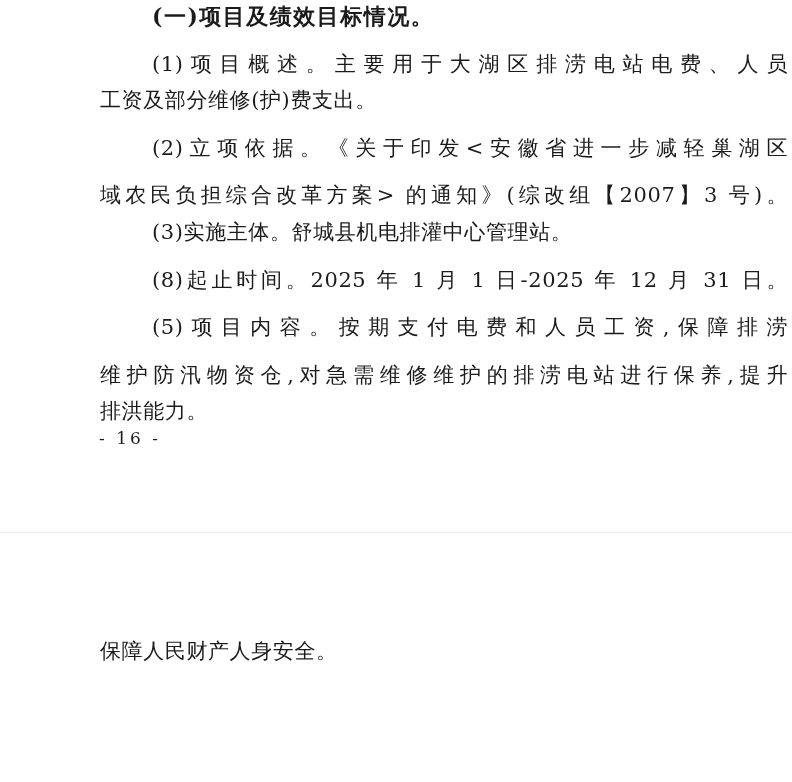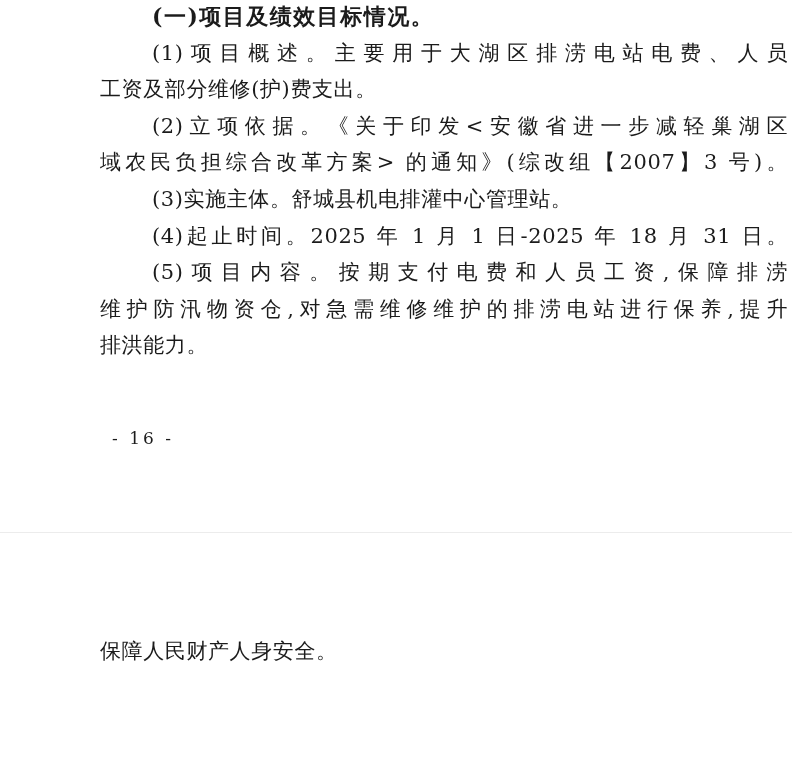--- a/index.html
+++ b/index.html
@@ -36,24 +36,25 @@
     font-size: 22px;
     letter-spacing: 1.5px;
   }
   .line.indent {
     text-indent: 52px;
   }
   .line.stretch {
     text-align: justify;
     text-align-last: justify;
     text-justify: inter-character;
+    margin-top: 11px;
   }
   .page-number {
     position: absolute;
-    left: 112px;
+    left: 99px;
     top: 427px;
     font-size: 17px;
     letter-spacing: 3px;
     line-height: 22px;
     color: var(--text, #1b1b1b);
   }
   .page-separator {
     position: absolute;
     left: 0;
     top: 532px;
@@ -67,21 +68,21 @@
 
 <div class="screen" style="--text: #1b1b1b; --bg: #ffffff; --separator: #ececec;">
 
   <div class="text-block text-block-p16">
       <div class="line bold indent">(一)项目及绩效目标情况。</div>
       <div class="line indent stretch">(1)项目概述。主要用于大湖区排涝电站电费、人员</div>
       <div class="line">工资及部分维修(护)费支出。</div>
       <div class="line indent stretch">(2)立项依据。《关于印发&lt;安徽省进一步减轻巢湖区</div>
       <div class="line stretch">域农民负担综合改革方案&gt; 的通知》(综改组【2007】3 号)。</div>
       <div class="line indent">(3)实施主体。舒城县机电排灌中心管理站。</div>
-      <div class="line indent stretch">(4)起止时间。2025 年 1 月 1 日-2025 年 18 月 31 日。</div>
+      <div class="line indent stretch">(8)起止时间。2025 年 1 月 1 日-2025 年 12 月 31 日。</div>
       <div class="line indent stretch">(5)项目内容。按期支付电费和人员工资,保障排涝</div>
       <div class="line stretch">维护防汛物资仓,对急需维修维护的排涝电站进行保养,提升</div>
       <div class="line">排洪能力。</div>
     </div>
 
   <div class="page-number">- 16 -</div>
 
   <div class="page-separator"></div>
 
   <div class="text-block text-block-p17">

